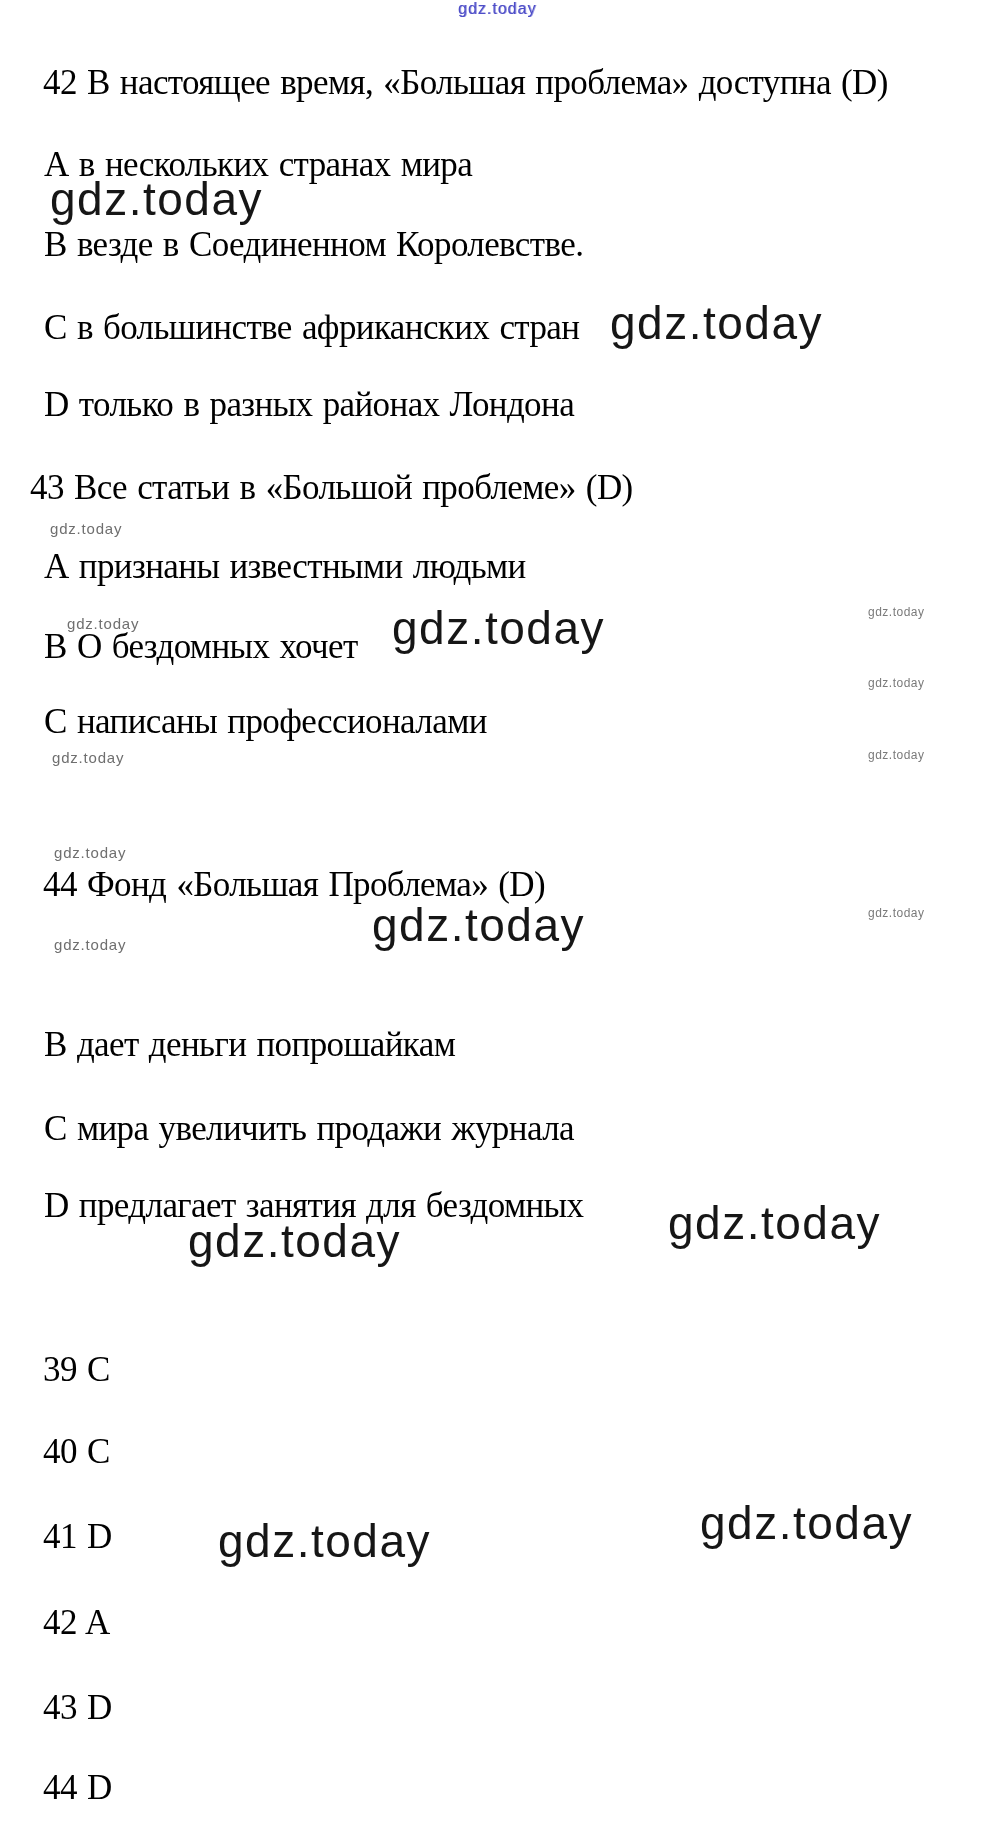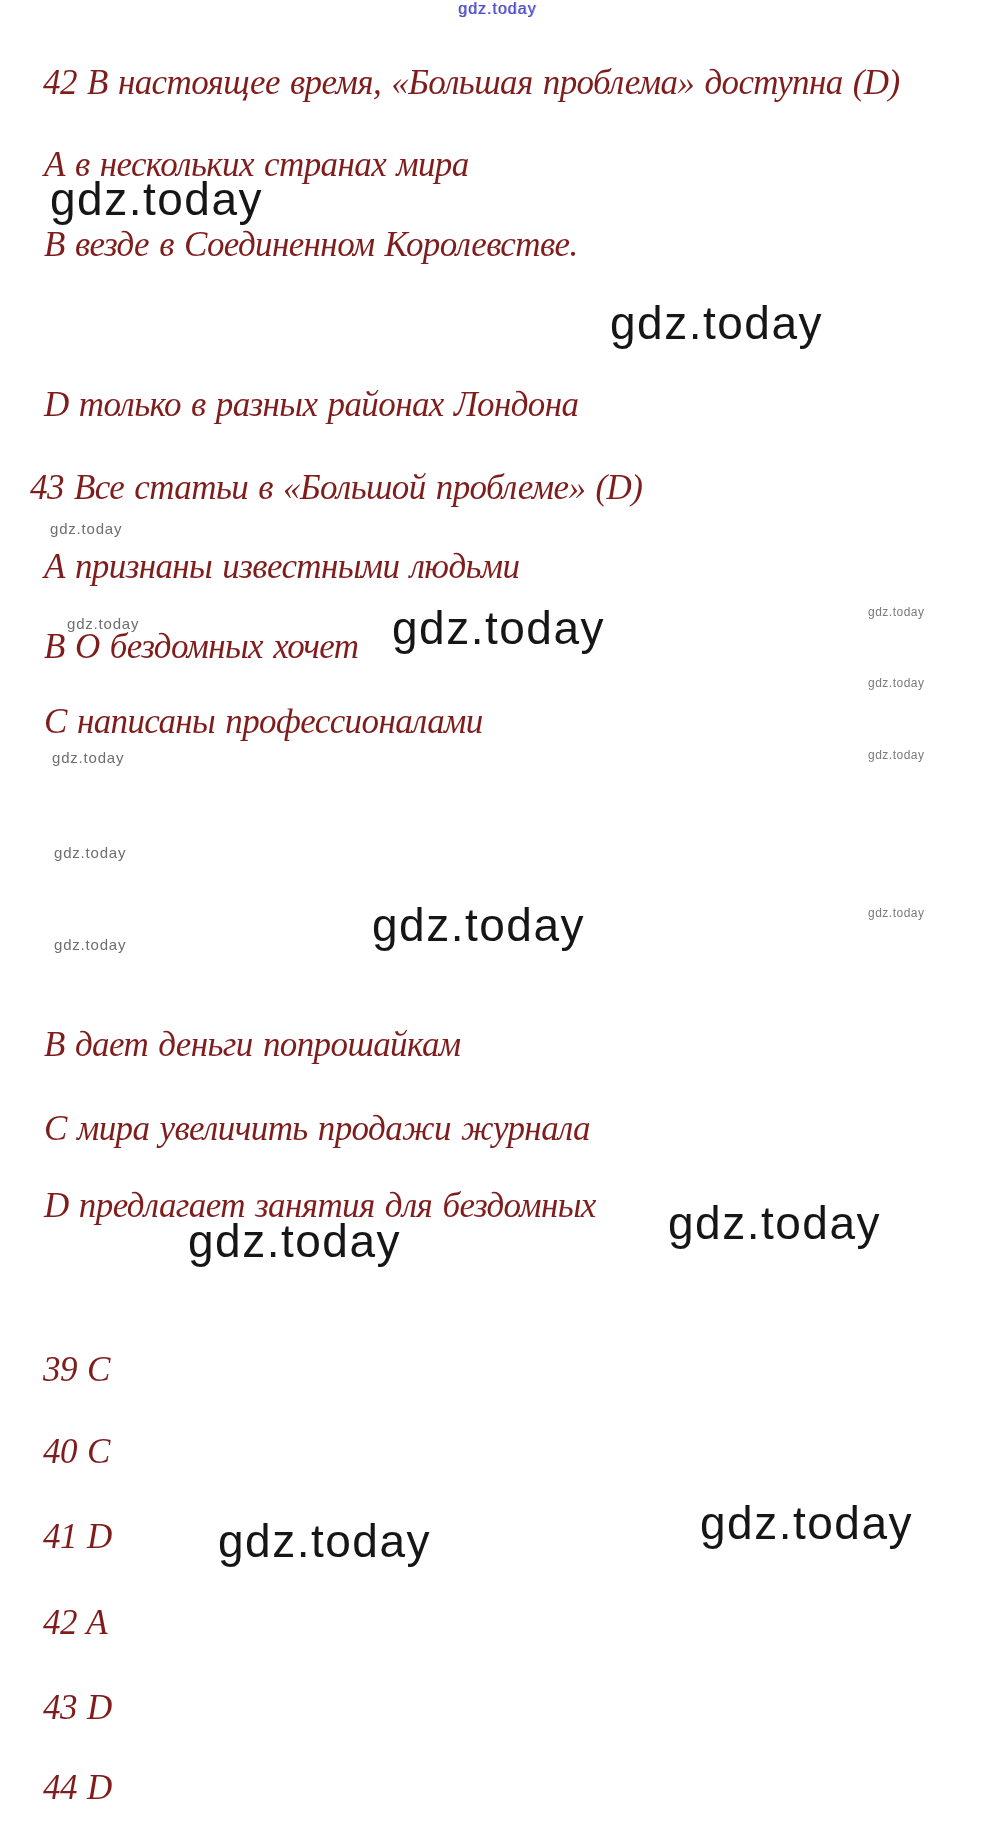--- a/index.html
+++ b/index.html
@@ -1,41 +1,43 @@
 <!DOCTYPE html>
 <html><head>
 <meta charset="utf-8">
 <style>
   html,body{margin:0;padding:0;background:#ffffff;}
   body{width:1000px;height:1844px;position:relative;overflow:hidden;}
   .page{position:absolute;left:0;top:0;width:1000px;height:1844px;background:#ffffff;
         font-family:"Liberation Serif",serif;}
-  .line{position:absolute;font-size:35px;line-height:42px;color:#7f1d1d;
+  .line{position:absolute;font-size:35px;line-height:42px;color:#000000;
         letter-spacing:-0.6px;word-spacing:2px;white-space:nowrap;
-        font-family:"Liberation Serif",serif;font-style:italic;}
+        font-family:"Liberation Serif",serif;}
   .wm{position:absolute;font-family:"Liberation Sans",sans-serif;font-weight:300;
       white-space:nowrap;}
   .wm-big{font-size:46px;line-height:53px;letter-spacing:1.5px;}
   .wm-small{font-size:15px;line-height:17px;letter-spacing:0.8px;}
   .wm-tiny{font-size:12px;line-height:13px;letter-spacing:0.5px;}
   .wm-top{font-size:16px;line-height:18px;letter-spacing:1px;
           text-shadow:1px 0 0 rgba(77,77,200,0.55);}
 </style>
 </head>
 <body>
 
 <div class="page">
     <div class="line" style="left: 43px; top: 62px;">42 В настоящее время, «Большая проблема» доступна (D)</div>
     <div class="line" style="left: 44px; top: 144px;">А в нескольких странах мира</div>
     <div class="line" style="left: 44px; top: 224px;">В везде в Соединенном Королевстве.</div>
+    <div class="line" style="left: 44px; top: 307px;">С в большинстве африканских стран</div>
     <div class="line" style="left: 44px; top: 384px;">D только в разных районах Лондона</div>
     <div class="line" style="left: 30px; top: 467px;">43 Все статьи в «Большой проблеме» (D)</div>
     <div class="line" style="left: 44px; top: 546px;">А признаны известными людьми</div>
     <div class="line" style="left: 44px; top: 626px;">В О бездомных хочет</div>
     <div class="line" style="left: 44px; top: 701px;">С написаны профессионалами</div>
+    <div class="line" style="left: 43px; top: 864px;">44 Фонд «Большая Проблема» (D)</div>
     <div class="line" style="left: 44px; top: 1024px;">В дает деньги попрошайкам</div>
     <div class="line" style="left: 44px; top: 1108px;">С мира увеличить продажи журнала</div>
     <div class="line" style="left: 44px; top: 1185px;">D предлагает занятия для бездомных</div>
     <div class="line" style="left: 43px; top: 1349px;">39 C</div>
     <div class="line" style="left: 43px; top: 1431px;">40 C</div>
     <div class="line" style="left: 43px; top: 1516px;">41 D</div>
     <div class="line" style="left: 43px; top: 1602px;">42 A</div>
     <div class="line" style="left: 43px; top: 1687px;">43 D</div>
     <div class="line" style="left: 43px; top: 1767px;">44 D</div>
     <div class="wm wm-top" style="left: 458px; top: 0px; color: rgb(77, 77, 200);">gdz.today</div>

